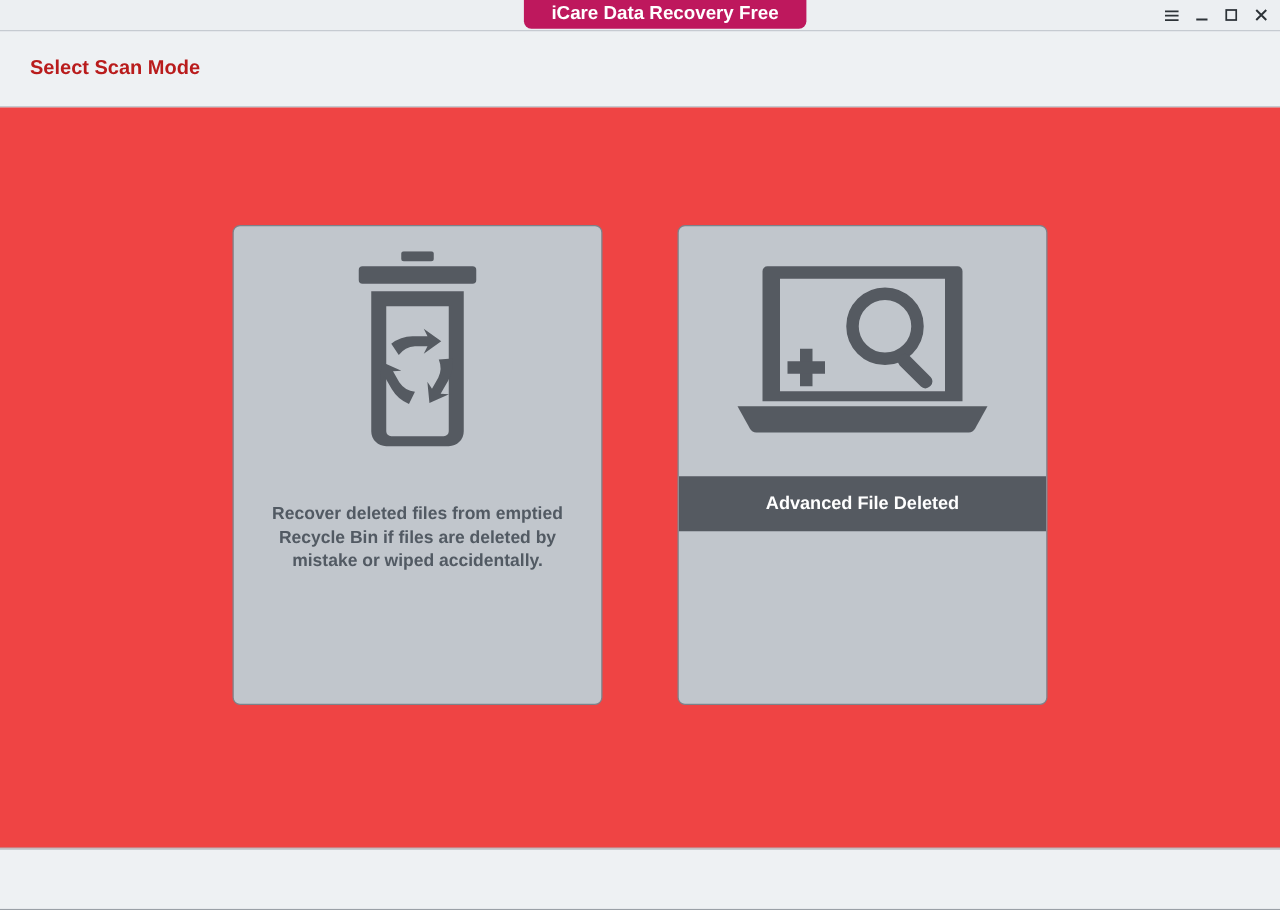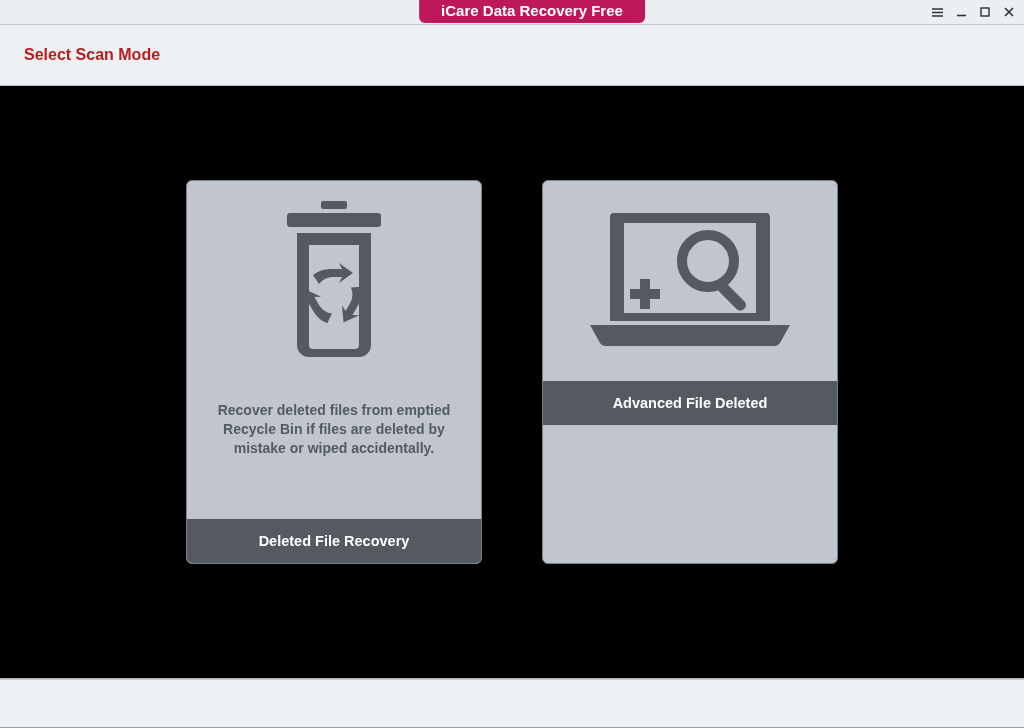--- a/index.html
+++ b/index.html
@@ -52,21 +52,21 @@
     padding-left: 24px;
   }
   .header-title {
     color: #b91c1c;
     font-weight: 700;
     font-size: 16px;
   }
   
   .main {
     flex: 1;
-    background: #000000;
+    background: #ef4444;
     border-bottom: 1px solid #aeb3b9;
     display: flex; align-items: flex-start; justify-content: center;
     padding-top: 94px;
     gap: 60px;
   }
   .card {
     width: 296px; height: 384px;
     background: #c1c6cc;
     border: 1px solid #7c828a;
     border-radius: 6px;
@@ -164,23 +164,20 @@
               <g transform="rotate(240)">
                 <path d="M-4 -26 l12 0 l-3 -6 l14 10 l-14 10 l3 -6 l-10 0 a18 18 0 0 0 -13 7 l-6 -9 a28 28 0 0 1 17 -6 z"></path>
               </g>
             </g>
           </g>
         </svg>
       </div>
       <div class="card-desc">
         <span>Recover deleted files from emptied Recycle Bin if files are deleted by mistake or wiped accidentally.</span>
       </div>
-      <div class="card-button">
-        <span>Deleted File Recovery</span>
-      </div>
     </div>
 
     <div class="card">
       <div class="card-icon">
         <svg width="220" height="160" viewBox="0 0 220 160">
           <g fill="#555a61">
 
             <path d="M34 12 h152 a4 4 0 0 1 4 4 v104 h-160 V16 a4 4 0 0 1 4 -4 z
                      M44 22 v90 h132 V22 z" fill-rule="evenodd"></path>
 

